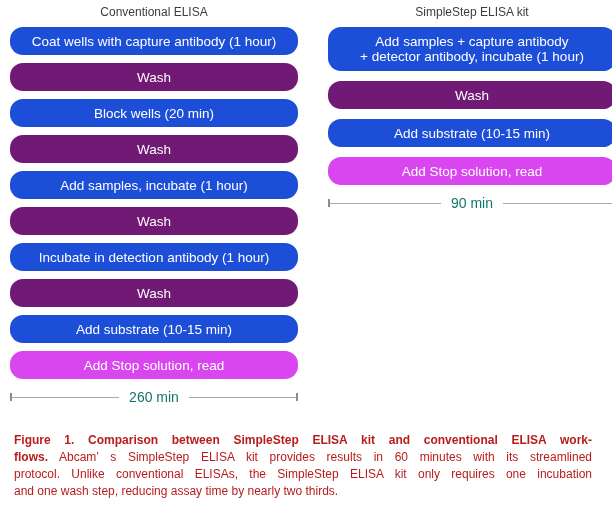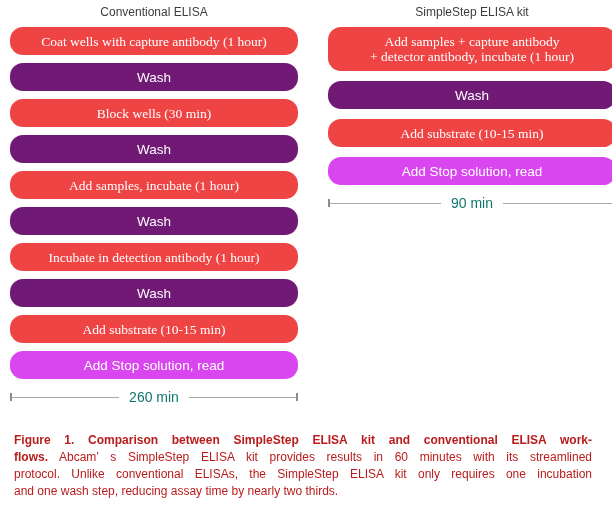--- a/index.html
+++ b/index.html
@@ -6,42 +6,42 @@
     font-family:"Liberation Sans", sans-serif;}
   .figure{position:relative;width:612px;height:506px;}
   .col{position:absolute;top:3px;width:288px;}
   .col-left{left:10px;}
   .col-right{left:328px;}
   .col-title{height:18px;line-height:18px;text-align:center;font-size:12px;color:#3d3d3d;margin-bottom:6px;}
   .bar{height:28px;border-radius:13px;display:flex;align-items:center;justify-content:center;
     color:#ffffff;font-size:13.5px;text-align:center;margin-bottom:8px;white-space:pre-line;line-height:15px;}
   .col-right .bar{margin-bottom:10px;}
   .bar.tall{height:44px;}
-  .bar.incubation{background:#ef4444;font-family:Liberation Serif, serif;}
+  .bar.incubation{background:#1d4ed8;}
   .bar.wash{background:#701a75;}
   .bar.stop{background:#d946ef;}
   .timeline{display:flex;align-items:center;margin-top:13px;height:10px;}
   .tl-tick{width:2px;height:8px;background:#8c8c8c;}
   .tl-line{flex:1;height:1px;background:#aaaaaa;}
   .tl-label{padding:0 10px;font-size:14px;color:#0f766e;line-height:10px;}
   .caption{position:absolute;left:14px;top:432px;width:578px;font-size:12px;line-height:17px;color:#b91c1c;}
   .cap-line{text-align:justify;text-align-last:justify;}
   .cap-line.last{text-align-last:left;}
   .cap-bold{font-weight:bold;}
 </style>
 </head>
 <body>
 
 <div class="figure">
 
   <div class="col col-left">
     <div class="col-title">Conventional ELISA</div>
     <div class="bar incubation">Coat wells with capture antibody (1 hour)</div>
     <div class="bar wash">Wash</div>
-    <div class="bar incubation">Block wells (30 min)</div>
+    <div class="bar incubation">Block wells (20 min)</div>
     <div class="bar wash">Wash</div>
     <div class="bar incubation">Add samples, incubate (1 hour)</div>
     <div class="bar wash">Wash</div>
     <div class="bar incubation">Incubate in detection antibody (1 hour)</div>
     <div class="bar wash">Wash</div>
     <div class="bar incubation">Add substrate (10-15 min)</div>
     <div class="bar stop">Add Stop solution, read</div>
     <div class="timeline">
       <span class="tl-tick"></span>
       <span class="tl-line"></span>

